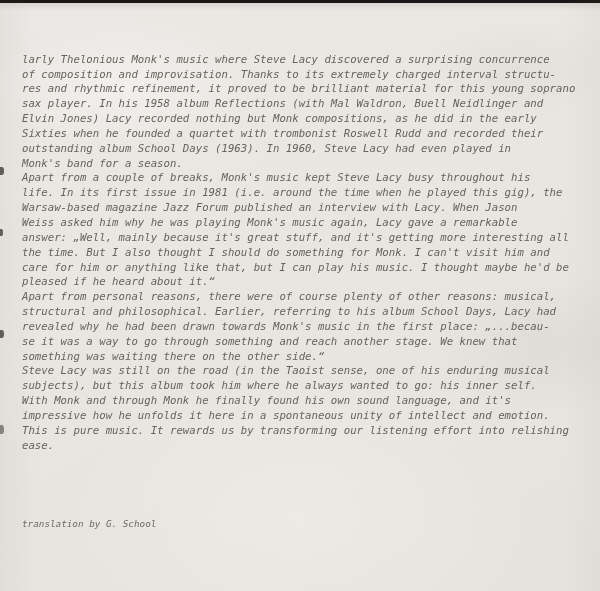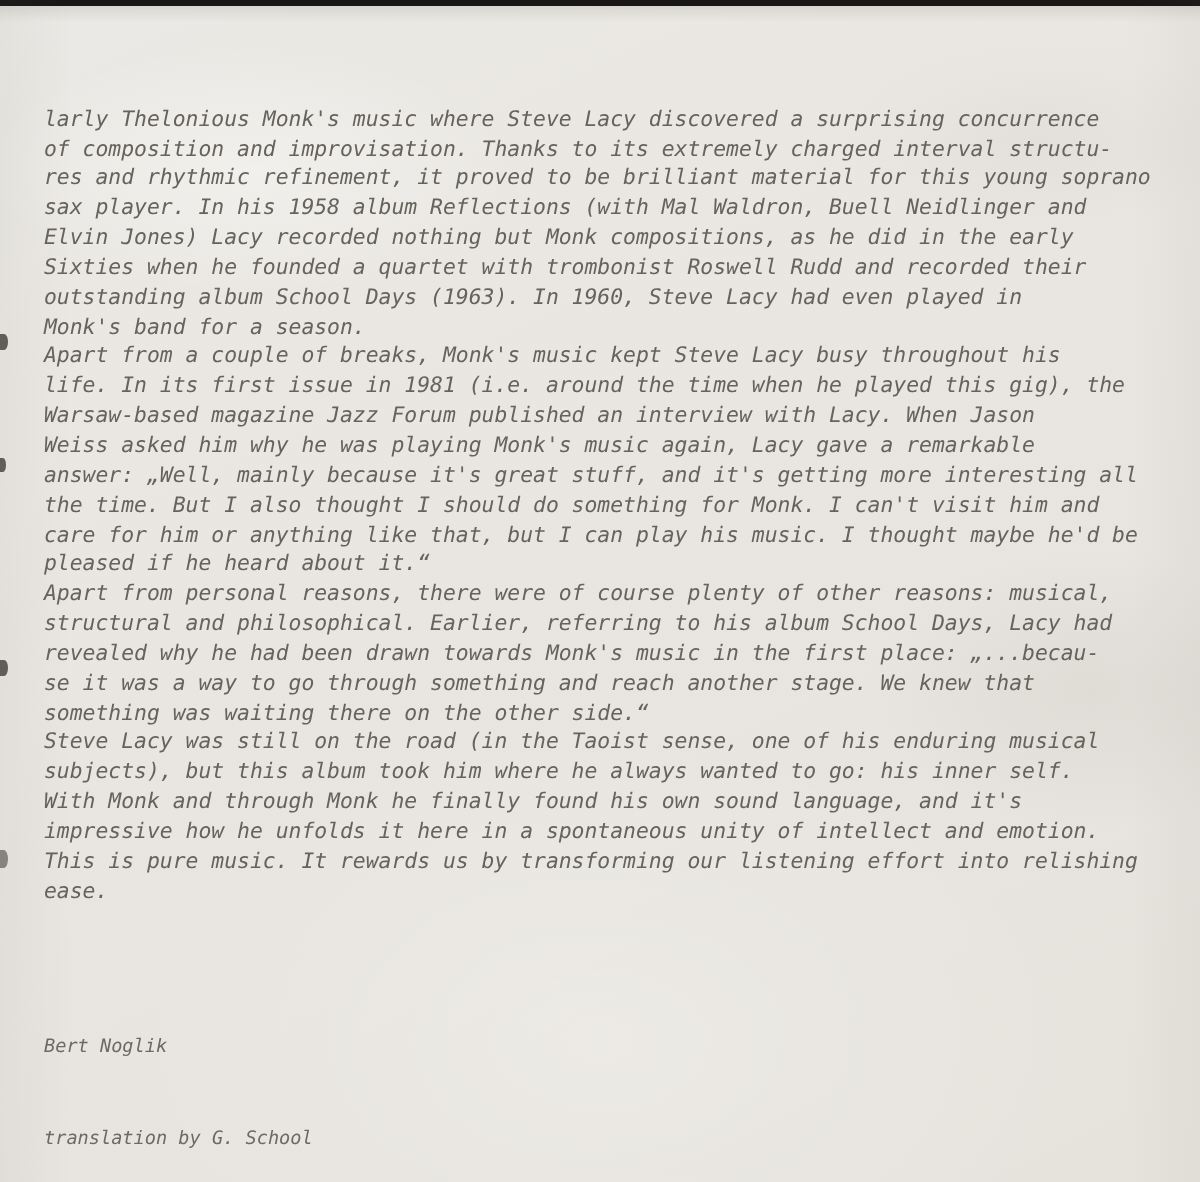--- a/index.html
+++ b/index.html
@@ -60,17 +60,16 @@
   <div class="top-shadow"></div>
   <div class="texture"></div>
   <div class="speck s1"></div>
   <div class="speck s2"></div>
   <div class="speck s3"></div>
   <div class="speck s4"></div>
 
   <div class="text-block">
     <div id="lines-container"><div class="line">larly Thelonious Monk's music where Steve Lacy discovered a surprising concurrence</div><div class="line">of composition and improvisation. Thanks to its extremely charged interval structu-</div><div class="line">res and rhythmic refinement, it proved to be brilliant material for this young soprano</div><div class="line">sax player. In his 1958 album Reflections (with Mal Waldron, Buell Neidlinger and</div><div class="line">Elvin Jones) Lacy recorded nothing but Monk compositions, as he did in the early</div><div class="line">Sixties when he founded a quartet with trombonist Roswell Rudd and recorded their</div><div class="line">outstanding album School Days (1963). In 1960, Steve Lacy had even played in</div><div class="line">Monk's band for a season.</div><div class="line">Apart from a couple of breaks, Monk's music kept Steve Lacy busy throughout his</div><div class="line">life. In its first issue in 1981 (i.e. around the time when he played this gig), the</div><div class="line">Warsaw-based magazine Jazz Forum published an interview with Lacy. When Jason</div><div class="line">Weiss asked him why he was playing Monk's music again, Lacy gave a remarkable</div><div class="line">answer: „Well, mainly because it's great stuff, and it's getting more interesting all</div><div class="line">the time. But I also thought I should do something for Monk. I can't visit him and</div><div class="line">care for him or anything like that, but I can play his music. I thought maybe he'd be</div><div class="line">pleased if he heard about it.“</div><div class="line">Apart from personal reasons, there were of course plenty of other reasons: musical,</div><div class="line">structural and philosophical. Earlier, referring to his album School Days, Lacy had</div><div class="line">revealed why he had been drawn towards Monk's music in the first place: „...becau-</div><div class="line">se it was a way to go through something and reach another stage. We knew that</div><div class="line">something was waiting there on the other side.“</div><div class="line">Steve Lacy was still on the road (in the Taoist sense, one of his enduring musical</div><div class="line">subjects), but this album took him where he always wanted to go: his inner self.</div><div class="line">With Monk and through Monk he finally found his own sound language, and it's</div><div class="line">impressive how he unfolds it here in a spontaneous unity of intellect and emotion.</div><div class="line">This is pure music. It rewards us by transforming our listening effort into relishing</div><div class="line">ease.</div></div>
     <div class="credits">
-      <div class="line">Bert Noglik</div>
       <div class="line">translation by G. School</div>
     </div>
   </div>
 </div>
 
 </body></html>

